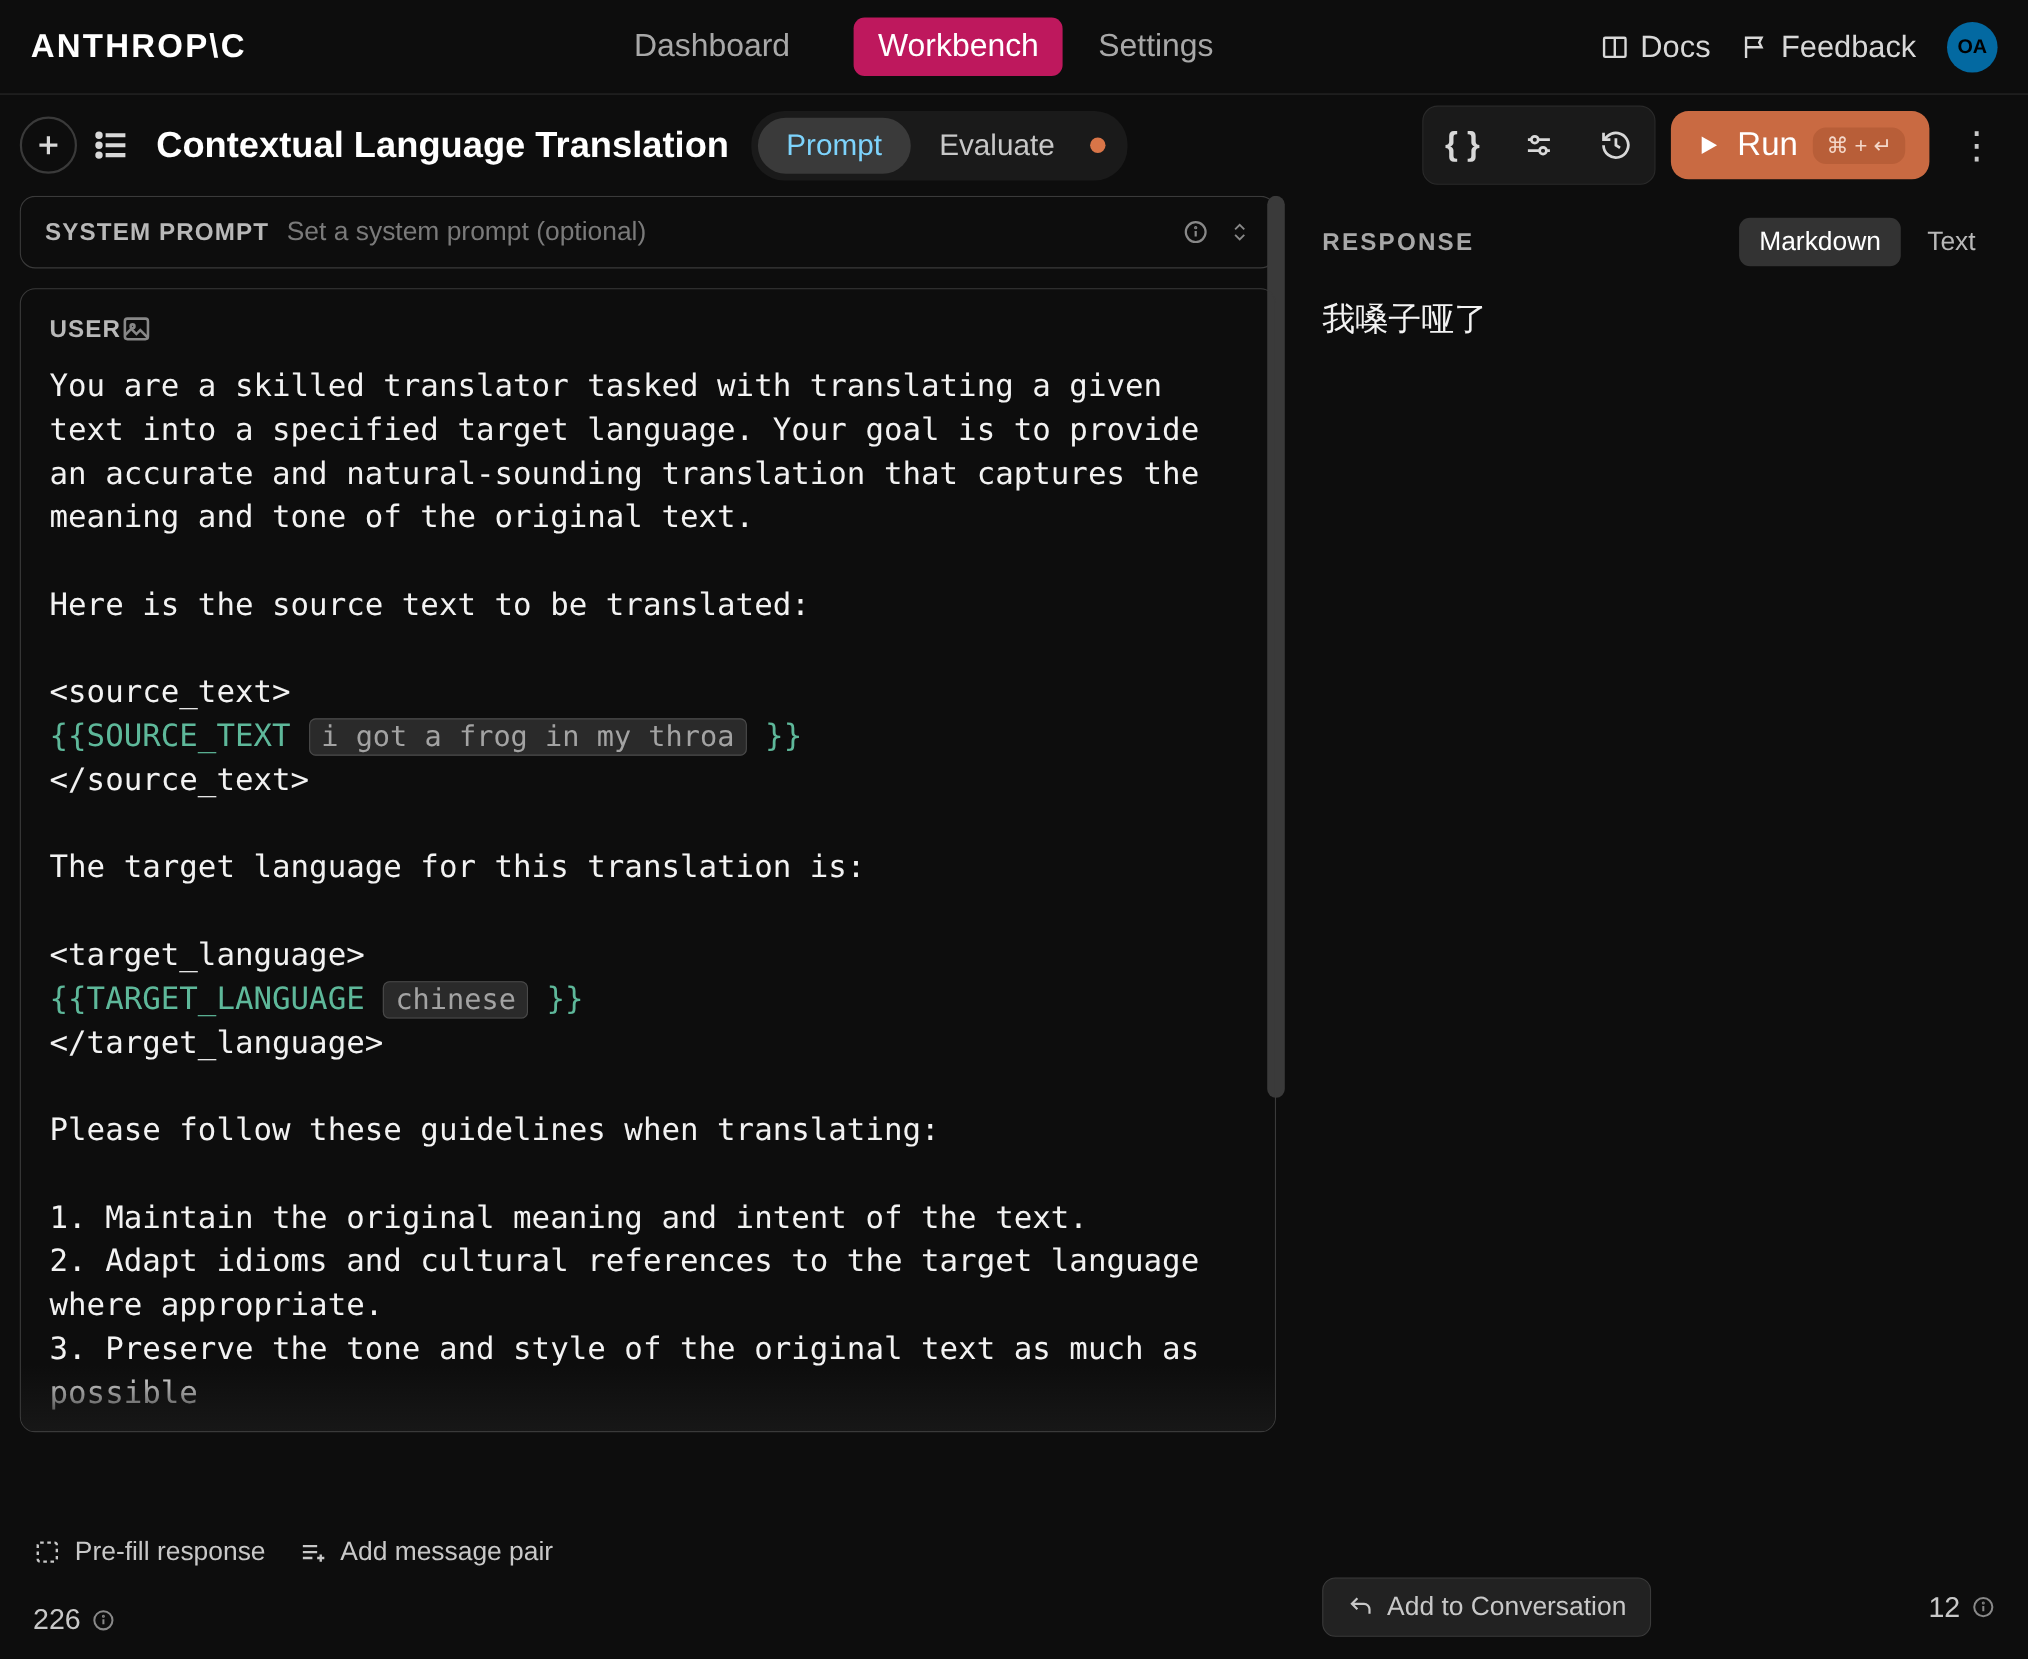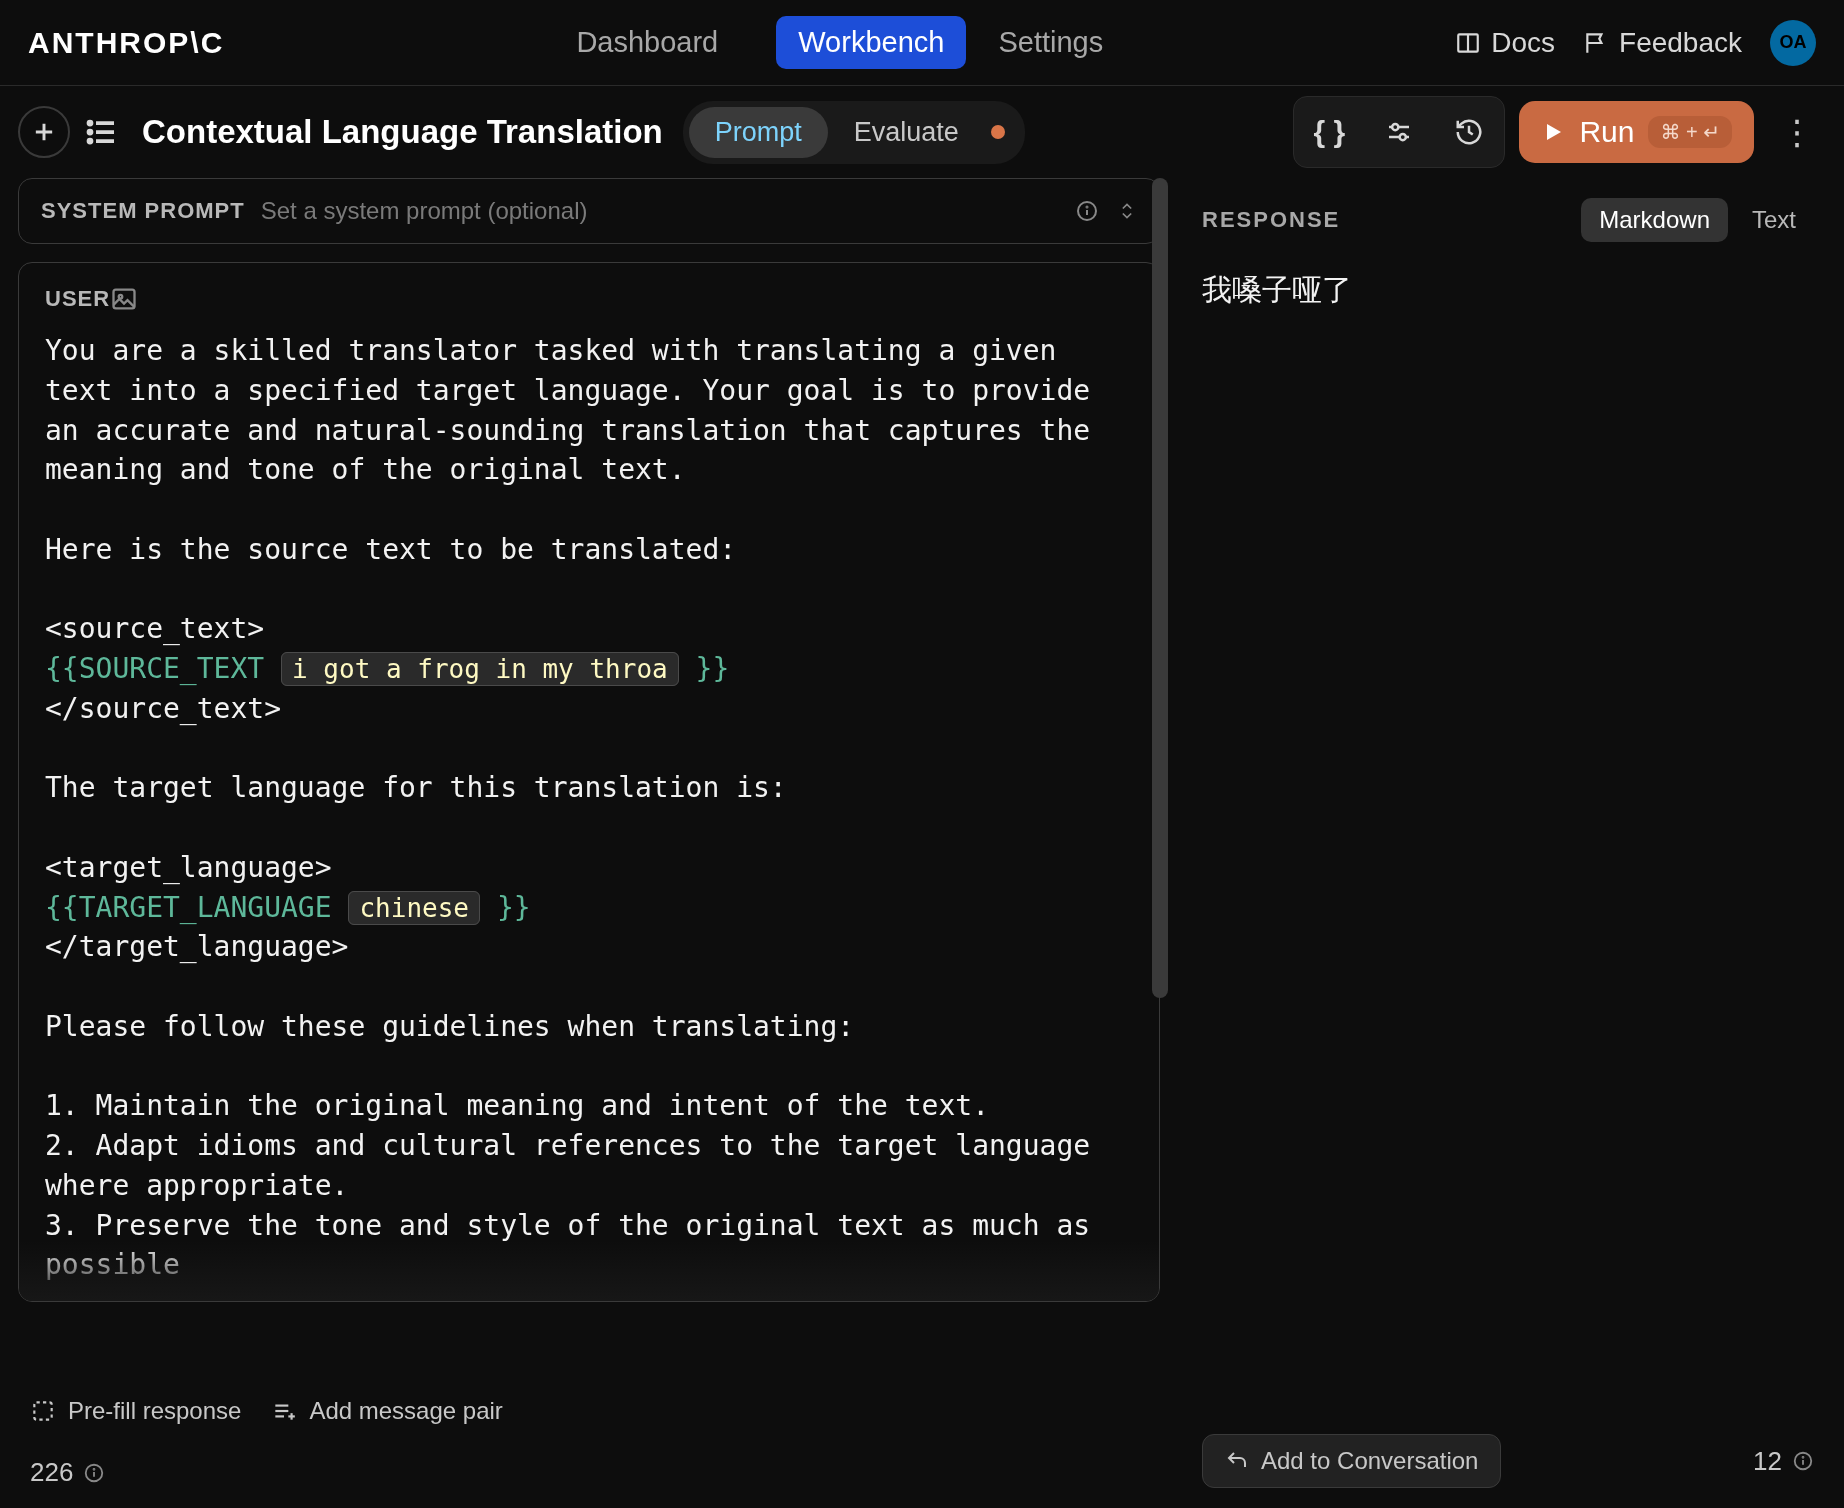--- a/index.html
+++ b/index.html
@@ -34,21 +34,21 @@
   gap: 10px;
   text-align: right;
 }
 .nav-item {
   font-size: 29px;
   color: #a8a8a8;
   padding: 10px 22px;
   border-radius: 10px;
   cursor: pointer;
 }
-.nav-item.active { color: #fff; background: #1d4ed8; margin-left: 26px; }
+.nav-item.active { color: #fff; background: #be185d; margin-left: 26px; }
 .topnav-right {
   display: flex;
   align-items: center;
   gap: 28px;
 }
 .nav-link {
   display: flex;
   align-items: center;
   gap: 10px;
   color: #d8d8d8;
@@ -231,21 +231,21 @@
   white-space: pre-wrap;
   word-break: break-word;
 }
 .tag { color: #f2f2f2; }
 .var-token { color: #5eb89a; }
 .var-value {
   background: #2a2a2a;
   border: 1px solid #4a4a4a;
   border-radius: 6px;
   padding: 1px 10px;
-  color: #fef9c3;
+  color: #a3a3a3;
   font-size: 26px;
 }
 .fade-bottom {
   position: absolute;
   bottom: 0; left: 0; right: 0;
   height: 60px;
   background: linear-gradient(transparent, #171717);
   pointer-events: none;
 }
 .left-footer {

